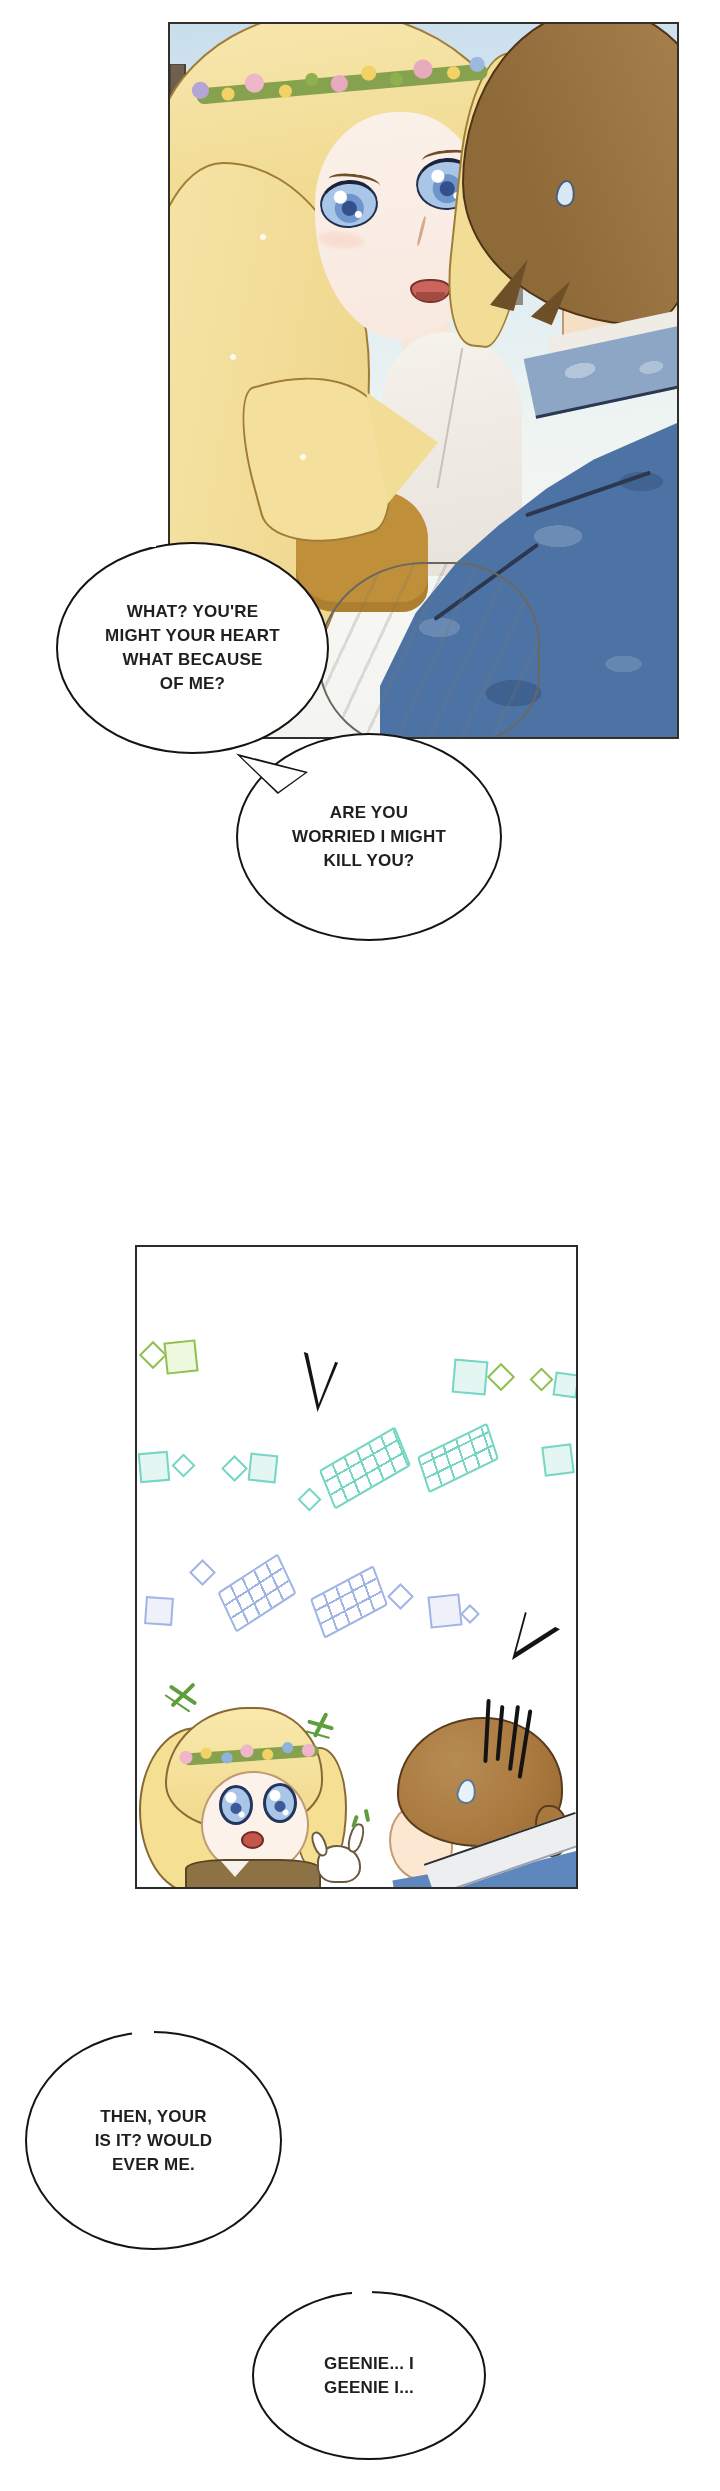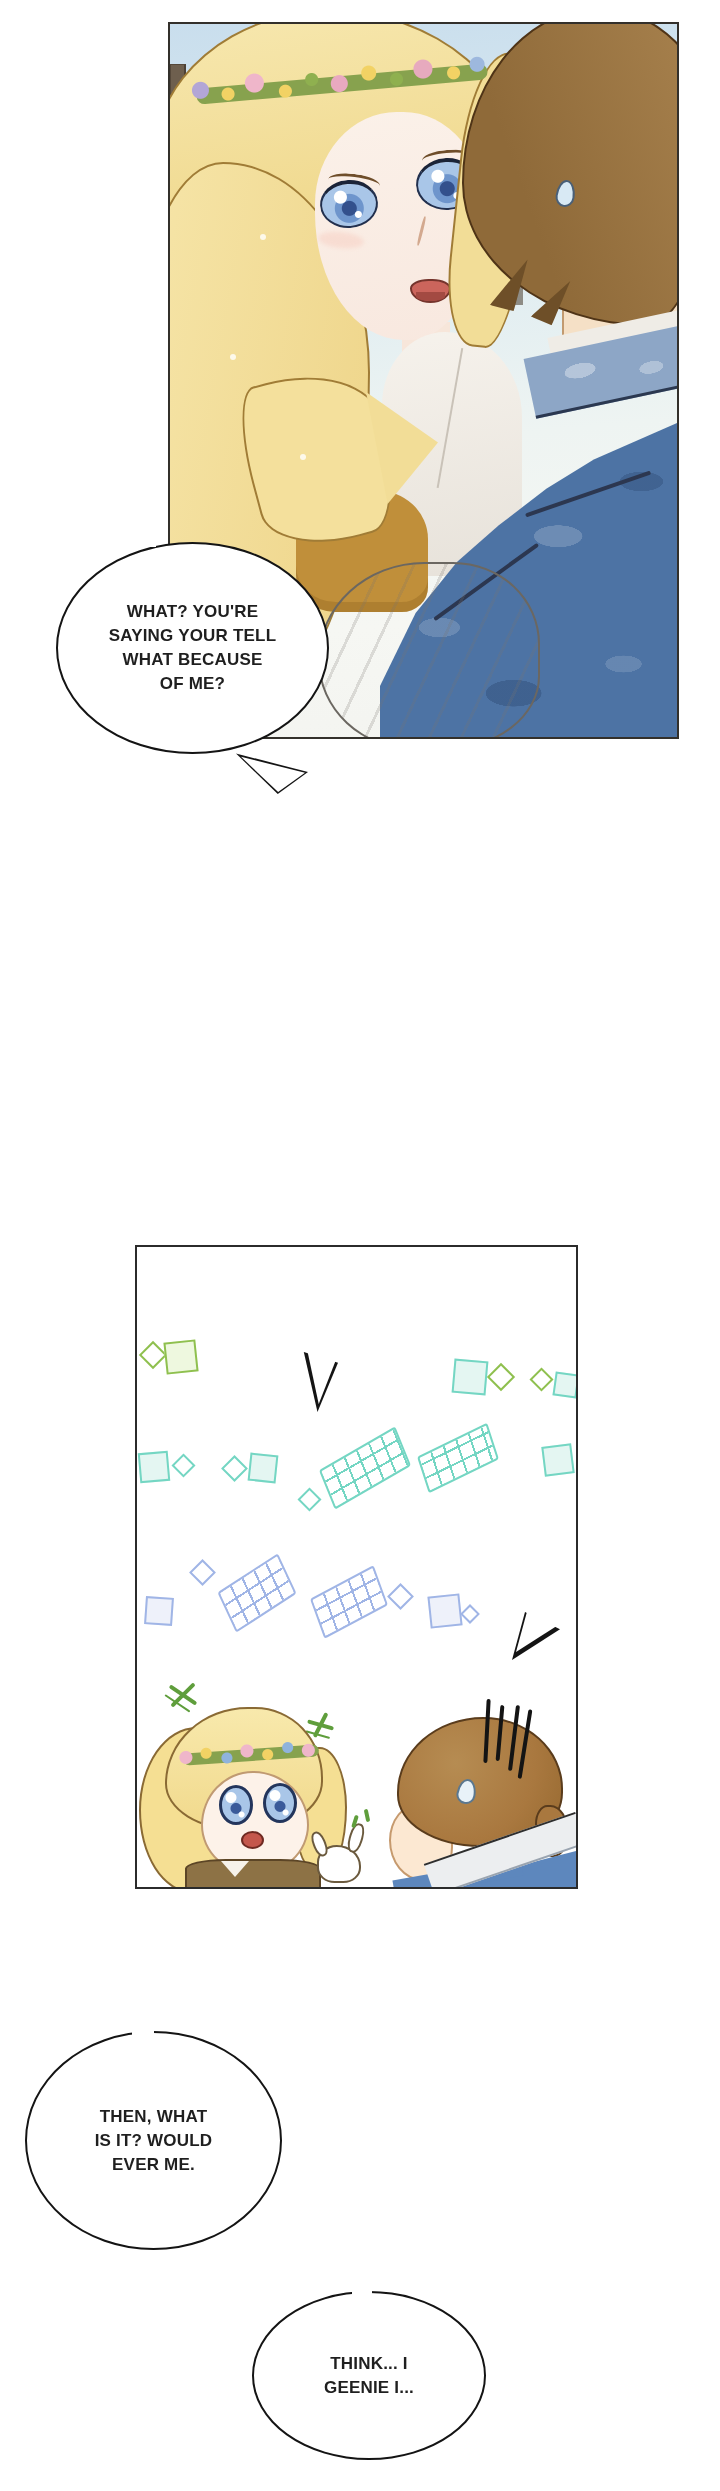--- a/index.html
+++ b/index.html
@@ -331,42 +331,47 @@
     <div class="abs cb-collar"></div>
     <div class="abs cb-sweat"></div>
     <div class="abs stress st1"></div>
     <div class="abs stress st2"></div>
     <div class="abs stress st3"></div>
     <div class="abs stress st4"></div>
   </section>
 
   <div class="bubble b1">
     <span class="line">WHAT? YOU'RE</span>
-    <span class="line">SAYING YOUR TELL</span>
+    <span class="line">MIGHT YOUR HEART</span>
     <span class="line">WHAT BECAUSE</span>
     <span class="line">OF ME?</span>
   </div>
   <div class="notch n1"></div>
 
+  <div class="bubble b2">
+    <span class="line">ARE YOU</span>
+    <span class="line">WORRIED I MIGHT</span>
+    <span class="line">KILL YOU?</span>
+  </div>
   <div class="tail-out t2o"></div>
   <div class="tail-in t2i"></div>
 
   <div class="tail-out t3o"></div>
   <div class="tail-in t3i"></div>
   <div class="notch n3"></div>
 
   <div class="tail-out t4o"></div>
   <div class="tail-in t4i"></div>
 
   <div class="bubble b5">
-    <span class="line">THEN, WHAT</span>
+    <span class="line">THEN, YOUR</span>
     <span class="line">IS IT? WOULD</span>
     <span class="line">EVER ME.</span>
   </div>
   <div class="notch n5"></div>
 
   <div class="bubble b6">
-    <span class="line">THINK... I</span>
+    <span class="line">GEENIE... I</span>
     <span class="line">GEENIE I...</span>
   </div>
   <div class="notch n6"></div>
 
 </div>
 
 </body></html>

